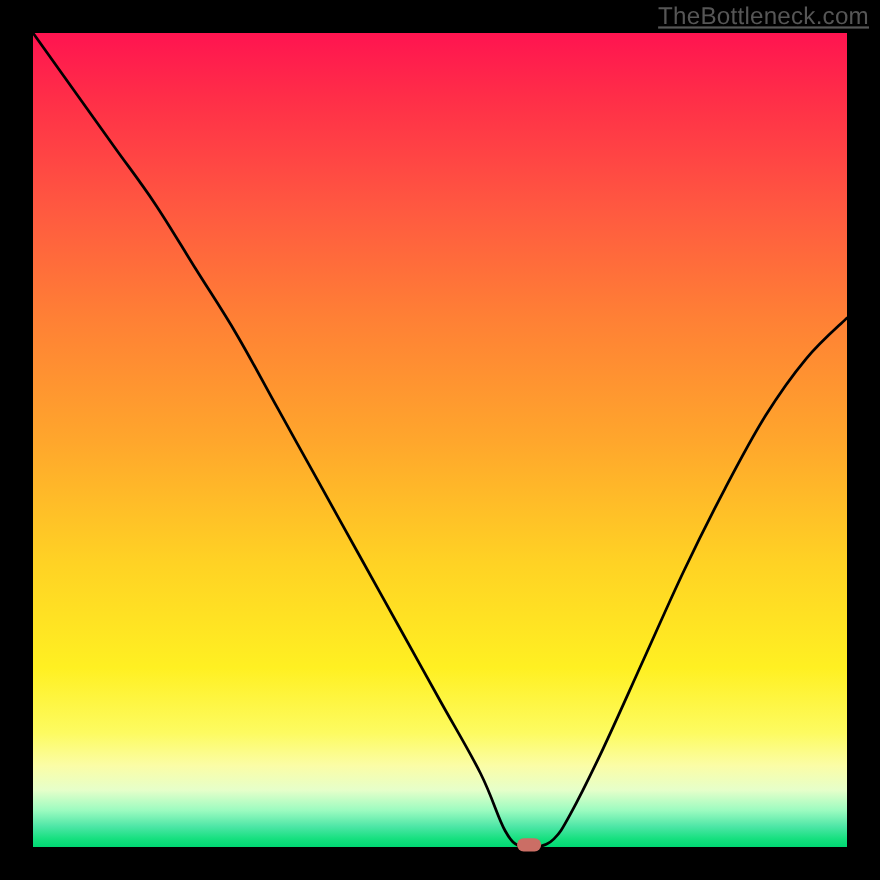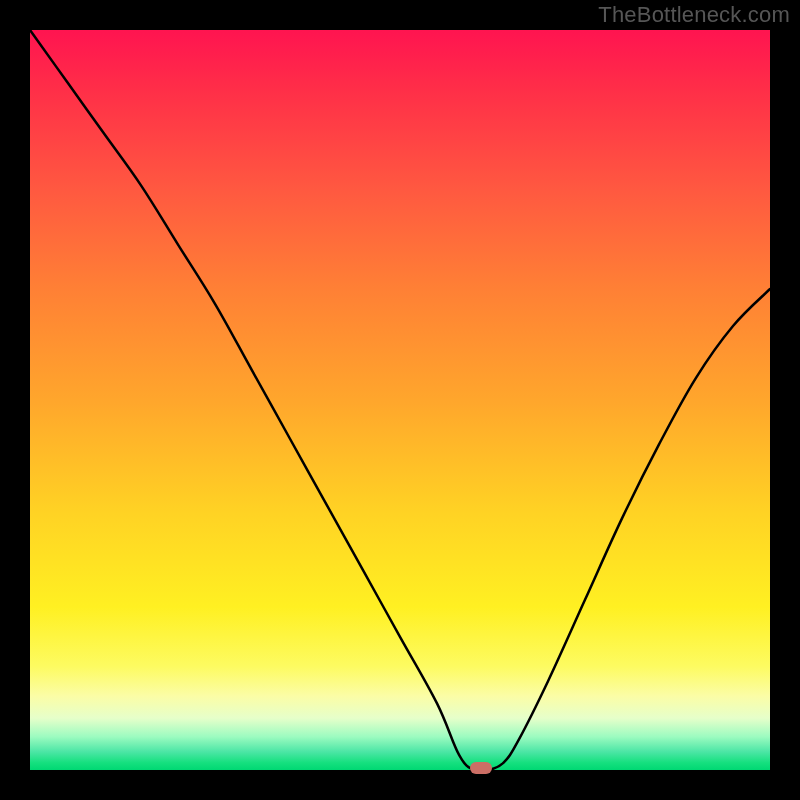--- a/index.html
+++ b/index.html
@@ -18,20 +18,21 @@
   }
   .watermark {
     position: absolute;
     top: 2px;
     right: 10px;
     font-family: Arial, Helvetica, sans-serif;
     font-size: 22px;
     color: #565656;
     font-weight: 500;
     letter-spacing: 0.2px;
+    text-decoration: underline;
   }
   .plot {
     position: absolute;
     left: 30px;
     top: 30px;
     width: 740px;
     height: 740px;
   }
   .gradient {
     position: absolute;

